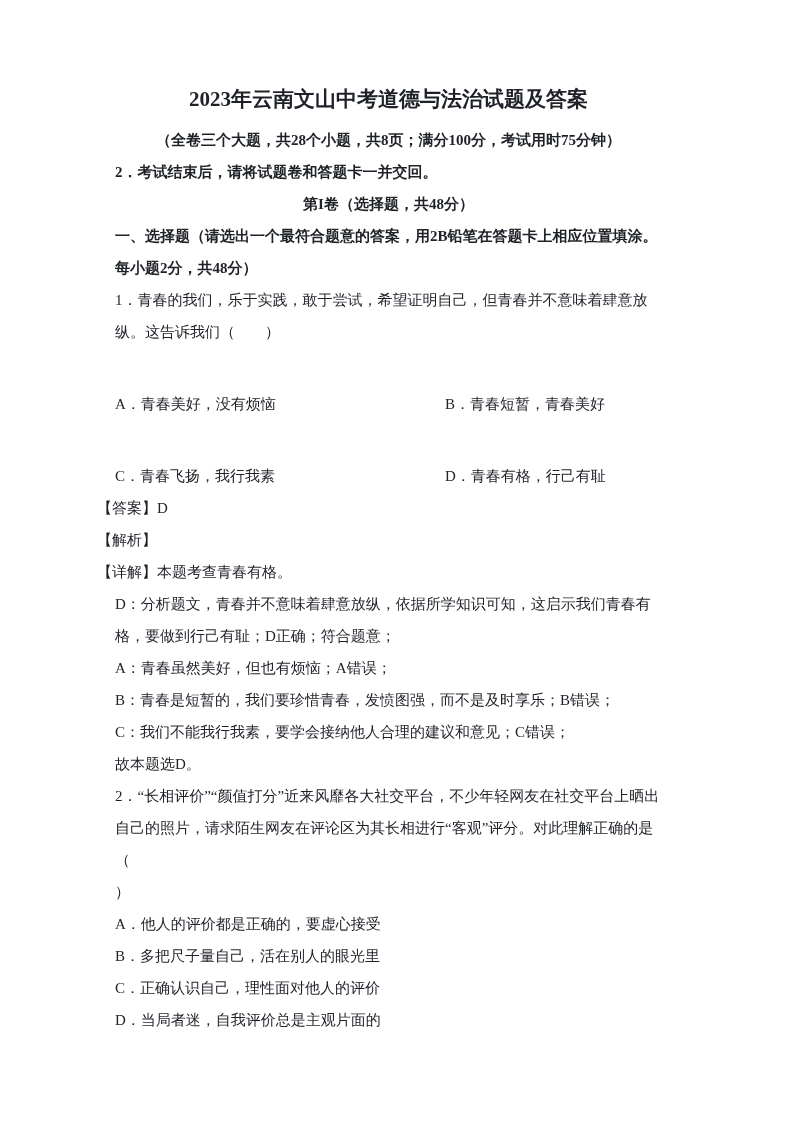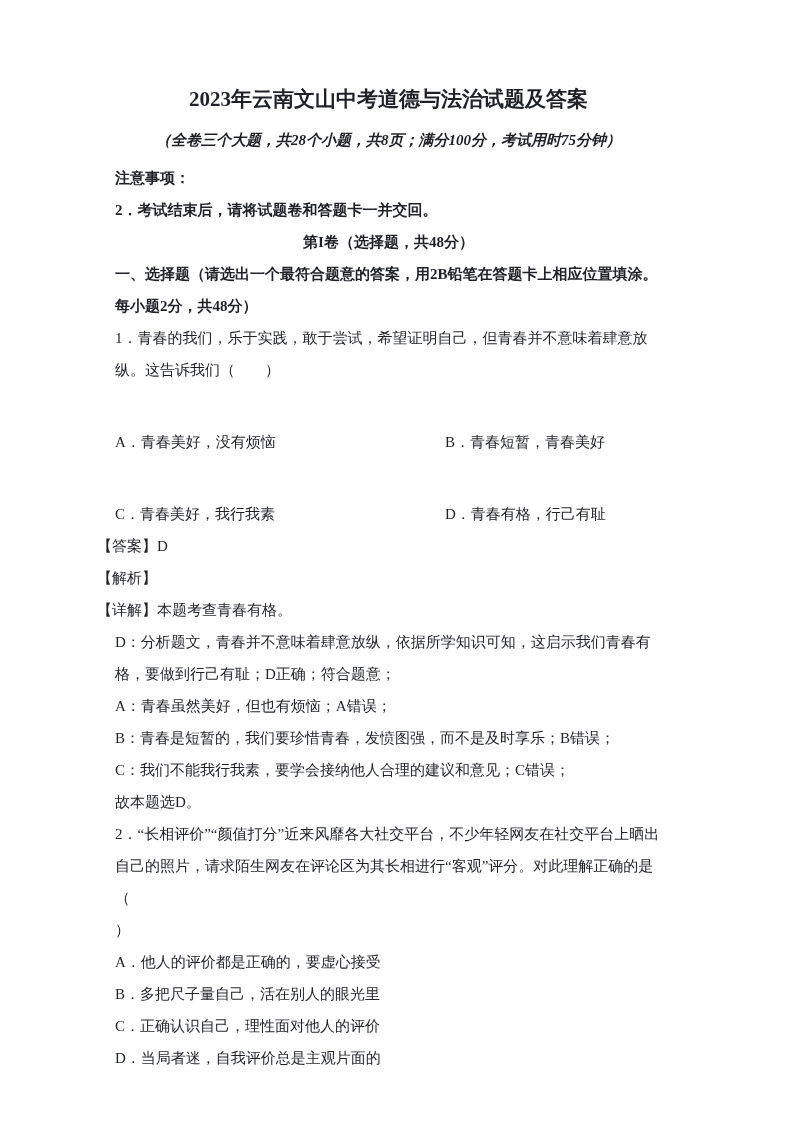--- a/index.html
+++ b/index.html
@@ -23,21 +23,21 @@
     font-size: 21px;
     line-height: 30px;
     font-weight: bold;
     text-align: center;
   }
   p {
     margin: 0;
     font-size: 15px;
     line-height: 32px;
   }
-  .subtitle { margin-bottom: 6px; font-style: italic; }
+  .subtitle { margin-bottom: 0; }
   .bold { font-weight: bold; }
   .center { text-align: center; }
   
   .hang { margin-left: -18px; }
   .opt-grid {
     display: grid;
     grid-template-columns: 330px 1fr;
     font-size: 15px;
     line-height: 32px;
   }
@@ -45,33 +45,32 @@
 </style>
 </head>
 <body>
 
 <div class="page">
 
   <h1 class="title">2023年云南文山中考道德与法治试题及答案</h1>
 
   <p class="subtitle bold center">（全卷三个大题，共28个小题，共8页；满分100分，考试用时75分钟）</p>
 
-  <p class="bold">注意事项：</p>
   <p class="bold">2．考试结束后，请将试题卷和答题卡一并交回。</p>
 
   <p class="bold center">第I卷（选择题，共48分）</p>
 
   <p class="bold">一、选择题（请选出一个最符合题意的答案，用2B铅笔在答题卡上相应位置填涂。每小题2分，共48分）</p>
 
   <p>1．青春的我们，乐于实践，敢于尝试，希望证明自己，但青春并不意味着肆意放纵。这告诉我们（　　）</p>
 
   <div class="opt-grid">
     <span>A．青春美好，没有烦恼</span>
     <span>B．青春短暂，青春美好</span>
-    <span>C．青春美好，我行我素</span>
+    <span>C．青春飞扬，我行我素</span>
     <span>D．青春有格，行己有耻</span>
   </div>
 
   <p class="hang">【答案】D</p>
   <p class="hang">【解析】</p>
   <p class="hang">【详解】本题考查青春有格。</p>
   <p>D：分析题文，青春并不意味着肆意放纵，依据所学知识可知，这启示我们青春有格，要做到行己有耻；D正确；符合题意；</p>
   <p>A：青春虽然美好，但也有烦恼；A错误；</p>
   <p>B：青春是短暂的，我们要珍惜青春，发愤图强，而不是及时享乐；B错误；</p>
   <p>C：我们不能我行我素，要学会接纳他人合理的建议和意见；C错误；</p>

